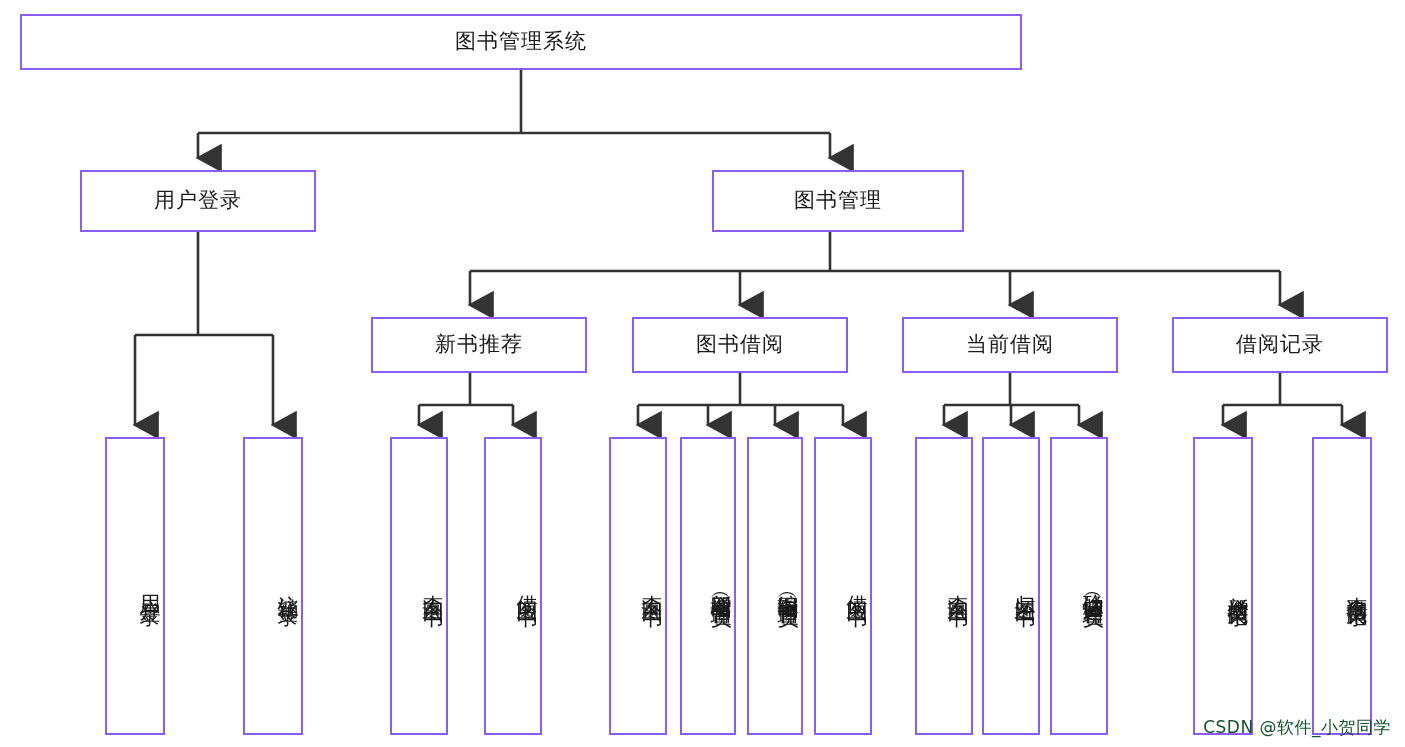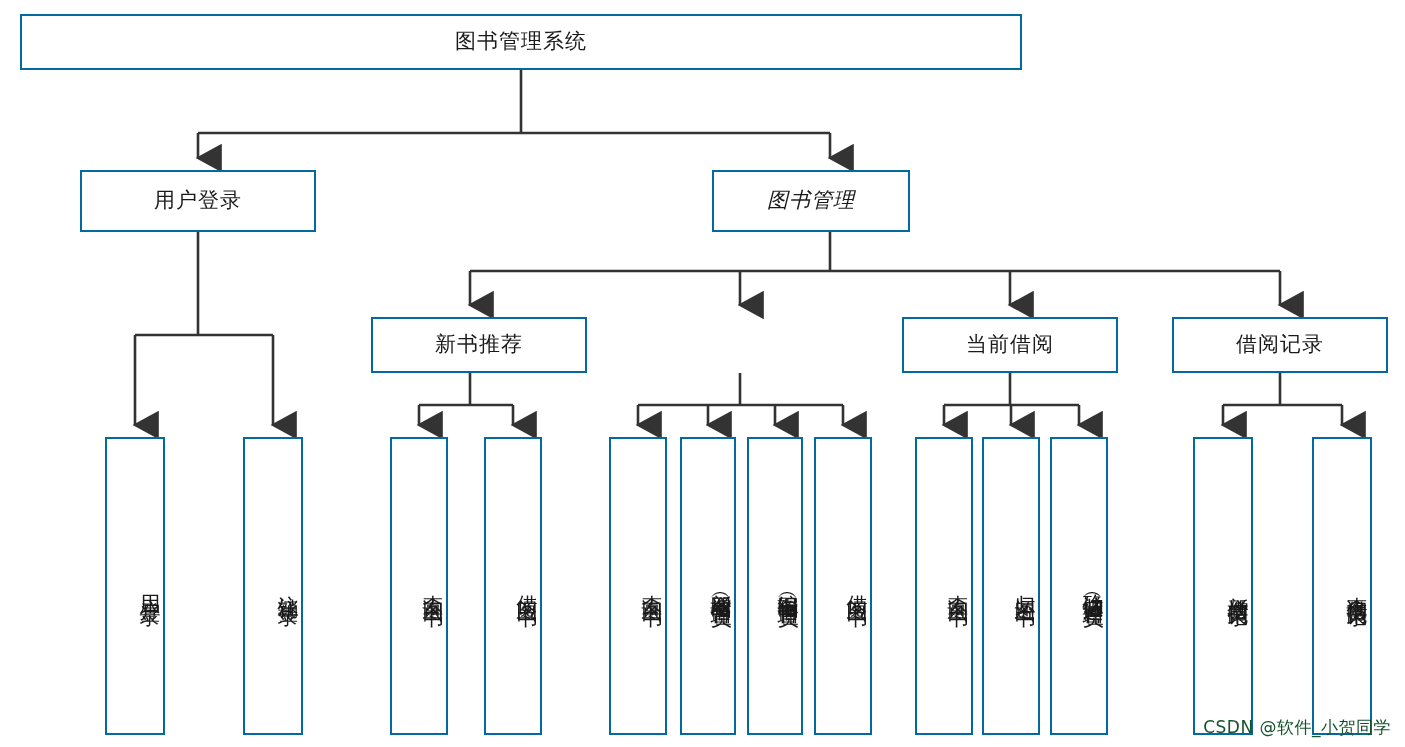--- a/index.html
+++ b/index.html
@@ -23,21 +23,21 @@
     left: 0;
     top: 0;
     width: 1405px;
     height: 747px;
     pointer-events: none;
   }
   .node {
     position: absolute;
     box-sizing: border-box;
     background: #ffffff;
-    border: 2px solid #0369a1;
+    border: 2px solid #8b5cf6;
     display: flex;
     align-items: center;
     justify-content: center;
     color: #1a1a1a;
   }
   .node.horizontal {
     font-size: 21px;
     letter-spacing: 1px;
     line-height: 1.2;
   }
@@ -125,26 +125,29 @@
     </g>
   </svg>
 
   <div class="node horizontal" style="left: 20px; top: 14px; width: 1002px; height: 56px;">
     <span class="node-label">图书管理系统</span>
   </div>
 
   <div class="node horizontal" style="left: 80px; top: 170px; width: 236px; height: 62px;">
     <span class="node-label">用户登录</span>
   </div>
-  <div class="node horizontal" style="left: 712px; top: 170px; width: 198px; height: 62px; font-style: italic;">
+  <div class="node horizontal" style="left: 712px; top: 170px; width: 252px; height: 62px;">
     <span class="node-label">图书管理</span>
   </div>
 
   <div class="node horizontal" style="left: 371px; top: 317px; width: 216px; height: 56px;">
     <span class="node-label">新书推荐</span>
+  </div>
+  <div class="node horizontal" style="left: 632px; top: 317px; width: 216px; height: 56px;">
+    <span class="node-label">图书借阅</span>
   </div>
   <div class="node horizontal" style="left: 1172px; top: 317px; width: 216px; height: 56px;">
     <span class="node-label">借阅记录</span>
   </div>
   <div class="node horizontal" style="left: 902px; top: 317px; width: 216px; height: 56px;">
     <span class="node-label">当前借阅</span>
   </div>
 
   <div class="node vertical" style="left: 105px; top: 437px; width: 60px; height: 298px;">
     <span class="node-label">用户登录</span>

